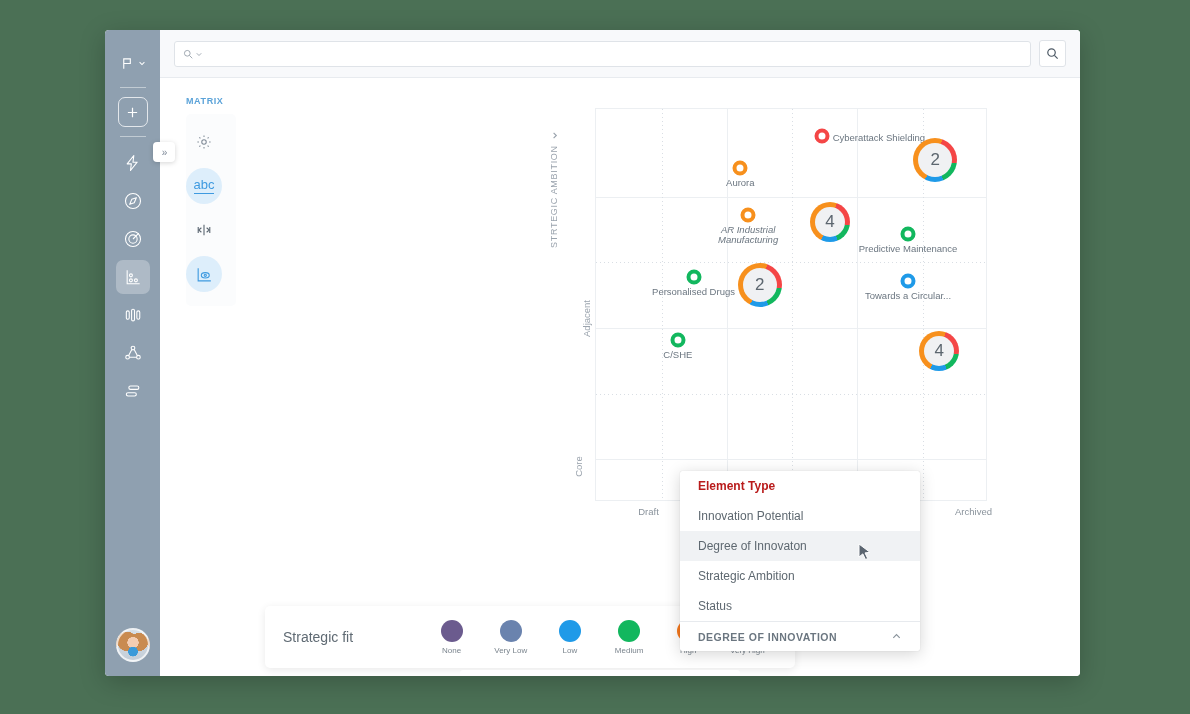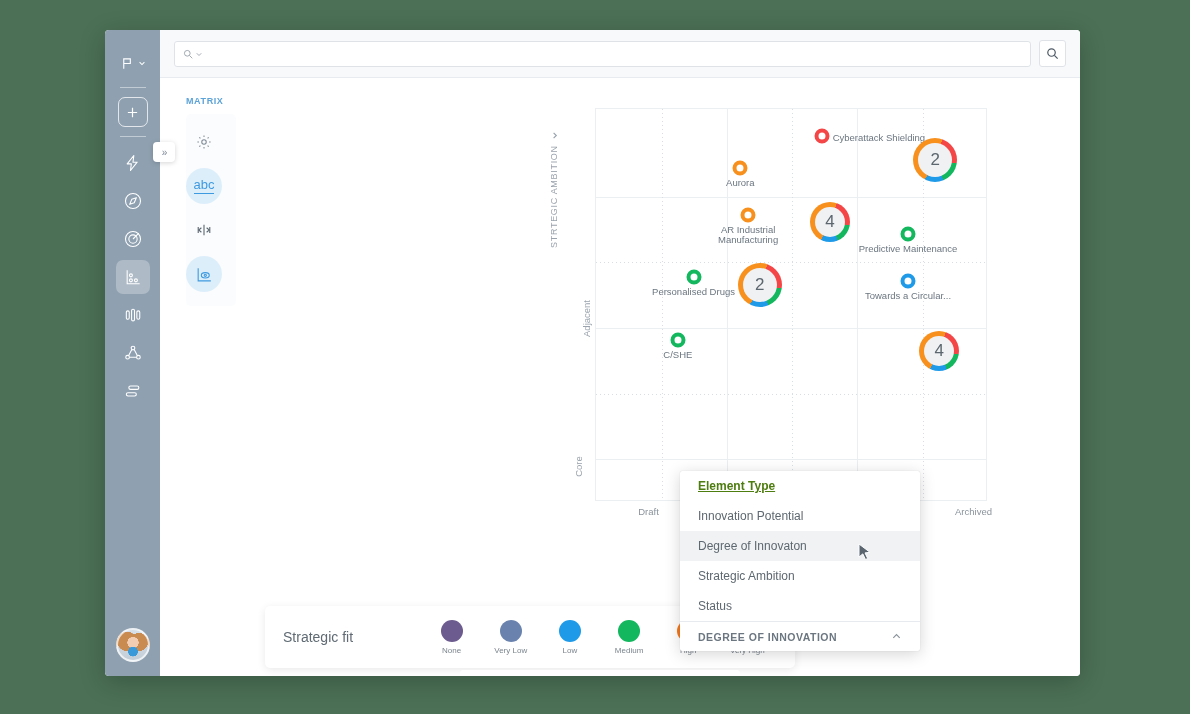--- a/index.html
+++ b/index.html
@@ -137,21 +137,21 @@
   
   .pt { position:absolute; transform: translate(-50%,-50%); }
   .dot {
     width: 15px; height: 15px; border-radius: 50%;
     border-width: 4px; border-style: solid; background: #fff;
   }
   .pt-label {
     position:absolute; left:50%; top: 17px; transform: translateX(-50%);
     font-size: 9.5px; color:#6b7680; white-space:nowrap; text-align:center; line-height: 1.15;
   }
-  .pt-label.wide { white-space: normal; width: 90px; }
+  .pt-label.wide { white-space: normal; width: 90px; font-style: italic; }
   .pt-label.right { left: auto; transform:none; top: 4px; left: 18px; }
 
   
   .cluster { position:absolute; transform: translate(-50%,-50%); }
   .cluster-ring {
     border-radius: 50%;
     display:flex; align-items:center; justify-content:center;
     font-size: 17px; color:#5c666f; font-weight: 400;
   }
   .cluster-ring > span {
@@ -171,21 +171,21 @@
   #dropdown {
     position:absolute; left: 520px; top: 365px; width: 240px;
     background:#fff; border-radius: 2px;
     box-shadow: 0 3px 16px rgba(0,0,0,.17), 0 0 1px rgba(0,0,0,.2);
     z-index: 20; overflow: hidden;
   }
   .dd-item {
     height: 30px; display:flex; align-items:center;
     padding: 0 18px; font-size: 12px; color:#5e6870;
   }
-  .dd-item.bold { font-weight: bold; color:#4d7c0f;text-decoration:underline; }
+  .dd-item.bold { font-weight: bold; color:#b91c1c; }
   .dd-item.hover { background:#f0f2f4; }
   #dd-footer {
     height: 30px; display:flex; align-items:center; justify-content:space-between;
     padding: 0 18px; font-size: 10.5px; letter-spacing:.5px; color:#6b7680;
     border-top: 1px solid #e7eaee; font-weight: 600;
   }
   #cursor { position:absolute; left: 698px; top: 437px; z-index: 30; }
 
   
   #legend {

